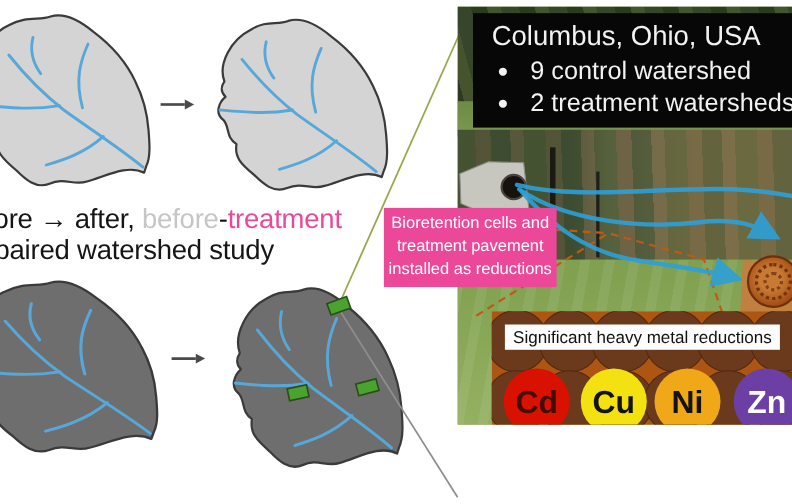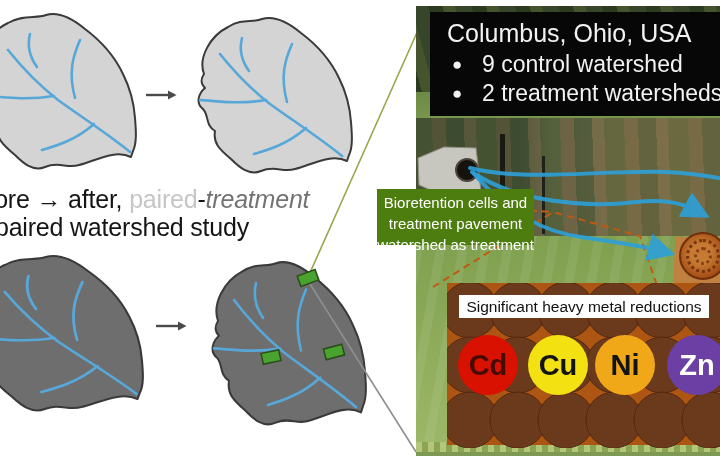--- a/index.html
+++ b/index.html
@@ -14,21 +14,21 @@
   .flow-arrow-head{fill:#4a4a4a;}
   .green-rect{stroke:#2a4d1a;stroke-width:1.5;}
   .callout-top{stroke:#9aa64e;stroke-width:1.6;}
   .callout-bottom{stroke:#8f8f8f;stroke-width:1.6;}
   
   .caption1{position:absolute;left:-40px;top:185px;white-space:nowrap;font-size:25px;
             color:#151515;letter-spacing:-0.2px;}
   .caption2{position:absolute;left:-8px;top:213px;width:260px;text-align:center;
             font-size:25px;color:#151515;letter-spacing:-0.2px;}
   
-  .photo{position:absolute;left:416px;top:6px;width:304px;height:450px;overflow:hidden;
+  .photo{position:absolute;left:416px;top:6px;width:304px;height:380px;overflow:hidden;
          background:#7e9a52;}
   .ph-band{position:absolute;left:0;width:304px;}
   .ph-trees{top:0;height:118px;
     background:repeating-linear-gradient(75deg,#2c3a20 0 14px,#46542e 14px 26px,#37452a 26px 42px);}
   .ph-midgrass{top:86px;height:34px;background:linear-gradient(#6d8a46,#7d9a50);}
   .ph-veg{top:112px;height:124px;
     background:
       linear-gradient(to right,rgba(40,56,30,.35) 0 34%,rgba(0,0,0,0) 45%,rgba(141,120,70,.38) 72%),
       repeating-linear-gradient(88deg,#55603c 0 20px,#6b6245 20px 34px,#49573a 34px 52px,#70684a 52px 64px);}
   .ph-grass{top:230px;height:216px;
@@ -54,23 +54,23 @@
          border:2px solid #6f2f0a;box-sizing:border-box;
          background:radial-gradient(circle at 45% 45%,#c77a33 0 30%,#a34e15 70%,#7c350c 100%);}
   .grate::before{content:"";position:absolute;inset:5px;border-radius:50%;border:3px dotted #76340e;}
   .grate::after{content:"";position:absolute;inset:13px;border-radius:50%;border:3px dotted #83421a;}
   
   .metals-svg{position:absolute;left:31px;top:277px;width:273px;height:165px;}
   .metal-symbol{font-family:"Liberation Sans",sans-serif;font-size:29px;font-weight:600;
                 text-anchor:middle;}
   .metals-title{font-family:"Liberation Sans",sans-serif;font-size:15.5px;text-anchor:middle;}
   
-  .label-box{position:absolute;left:349px;top:189px;width:157px;height:56px;background:#4d7c0f;
+  .label-box{position:absolute;left:349px;top:189px;width:157px;height:72px;background:#ec4899;
              color:#fff;font-size:15px;line-height:21px;text-align:center;padding-top:3px;
-             box-sizing:border-box;margin-left:28px;}
+             box-sizing:border-box;}
 </style>
 </head>
 <body>
 
 <div class="canvas">
 
   <svg id="diagram-svg" class="layer">
     <defs>
       <path id="blobA" d="M10,62 C3,44 15,22 34,13 C50,4 62,9 72,5 C85,1 99,9 111,19
         C127,31 141,47 149,64 C156,78 160,94 161,108 C162,120 163,133 159,141 L157,147
@@ -131,21 +131,21 @@
     <line class="callout-bottom" x1="310" y1="284" x2="416" y2="452"></line>
 
     <g fill="#4aa32e">
       <rect class="green-rect" x="298.5" y="272.5" width="19" height="11" transform="rotate(-20 308 278)"></rect>
       <rect class="green-rect" x="262" y="351.5" width="18" height="11" transform="rotate(-12 271 357)"></rect>
       <rect class="green-rect" x="324.5" y="346.5" width="19" height="11" transform="rotate(-15 334 352)"></rect>
     </g>
   </svg>
 
   <div class="caption1">
-    <span>before → after, </span><span style="color: rgb(198, 198, 198);">paired</span><span>-</span><span style="color: #737373; font-style: italic;">treatment</span>
+    <span>before → after, </span><span style="color: rgb(198, 198, 198);">before</span><span>-</span><span style="color: #ec4899;">treatment</span>
   </div>
   <div class="caption2">paired watershed study</div>
 
   <div class="photo">
     <div class="ph-band ph-trees"></div>
     <div class="ph-band ph-midgrass"></div>
     <div class="ph-band ph-veg"></div>
     <div class="ph-band ph-grass"></div>
     <div class="ph-band ph-grass-bottom"></div>
 
@@ -218,16 +218,16 @@
       <text class="metal-symbol" x="41" y="92" fill="#470c00">Cd</text>
       <text class="metal-symbol" x="111" y="92" fill="#131313">Cu</text>
       <text class="metal-symbol" x="178" y="92" fill="#131313">Ni</text>
       <text class="metal-symbol" x="250" y="92" fill="#ffffff">Zn</text>
     </svg>
   </div>
 
   <div class="label-box">
     <div>Bioretention cells and</div>
     <div>treatment pavement</div>
-    <div>watershed as treatment</div>
+    <div>installed as reductions</div>
   </div>
 
 </div>
 
 </body></html>

